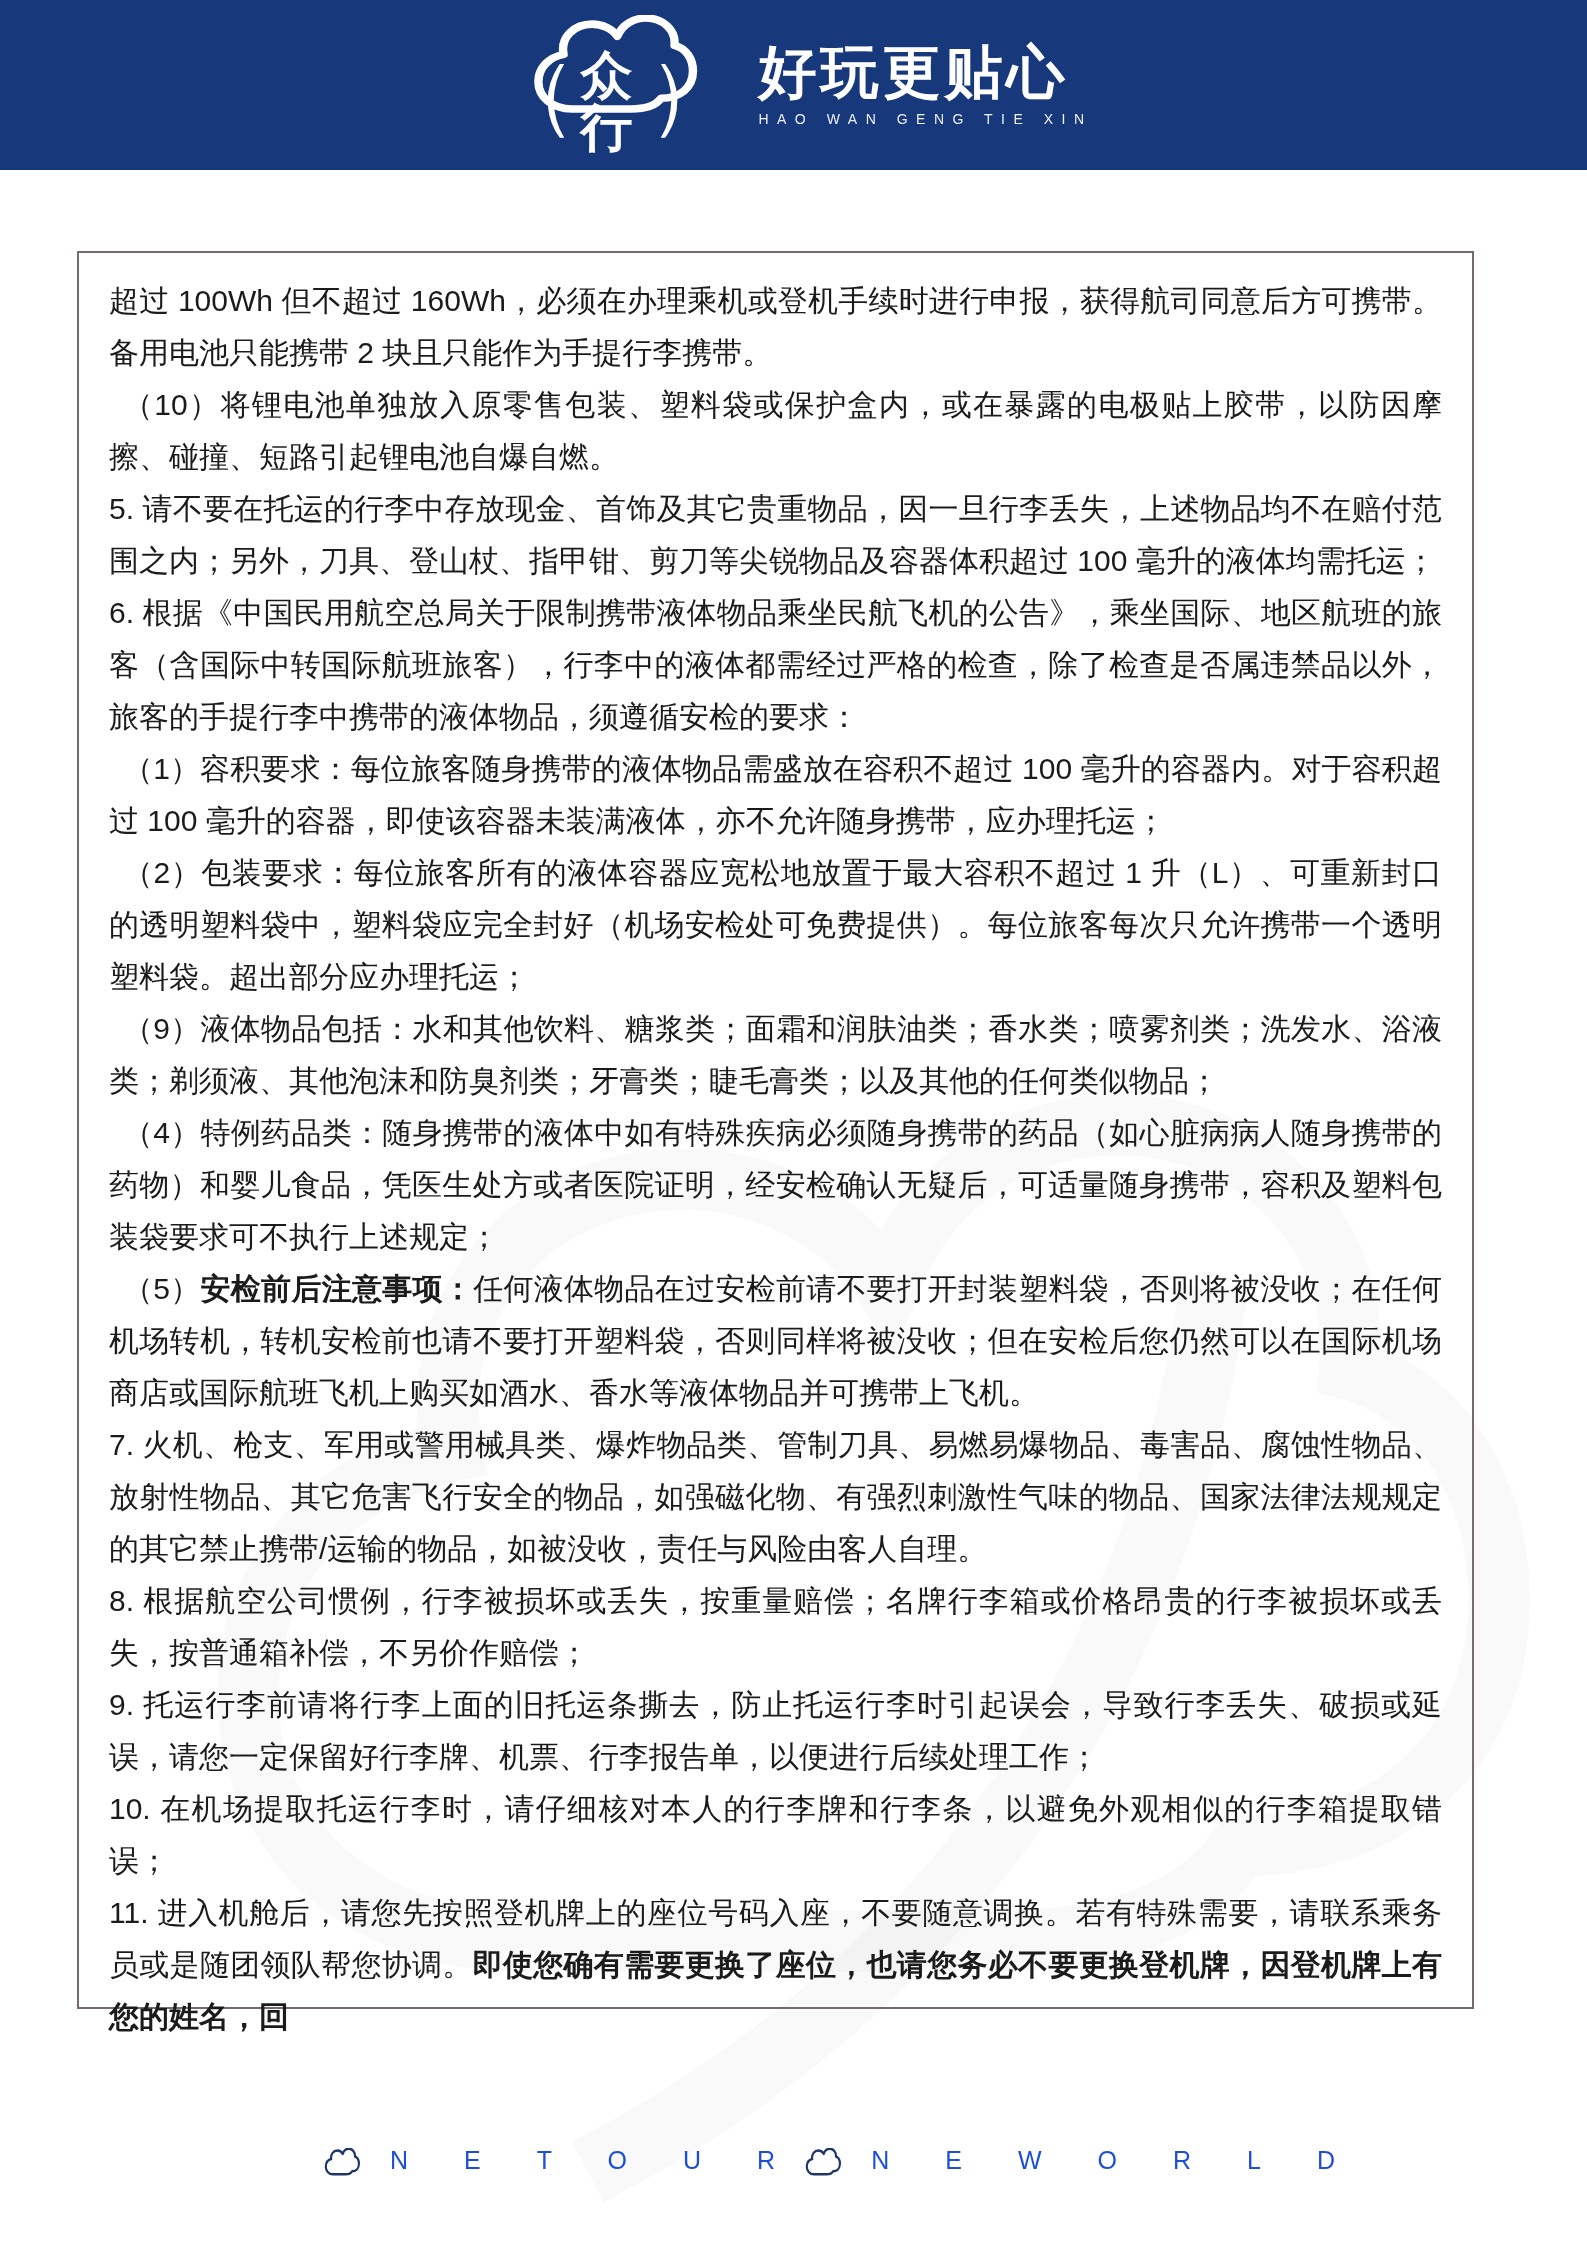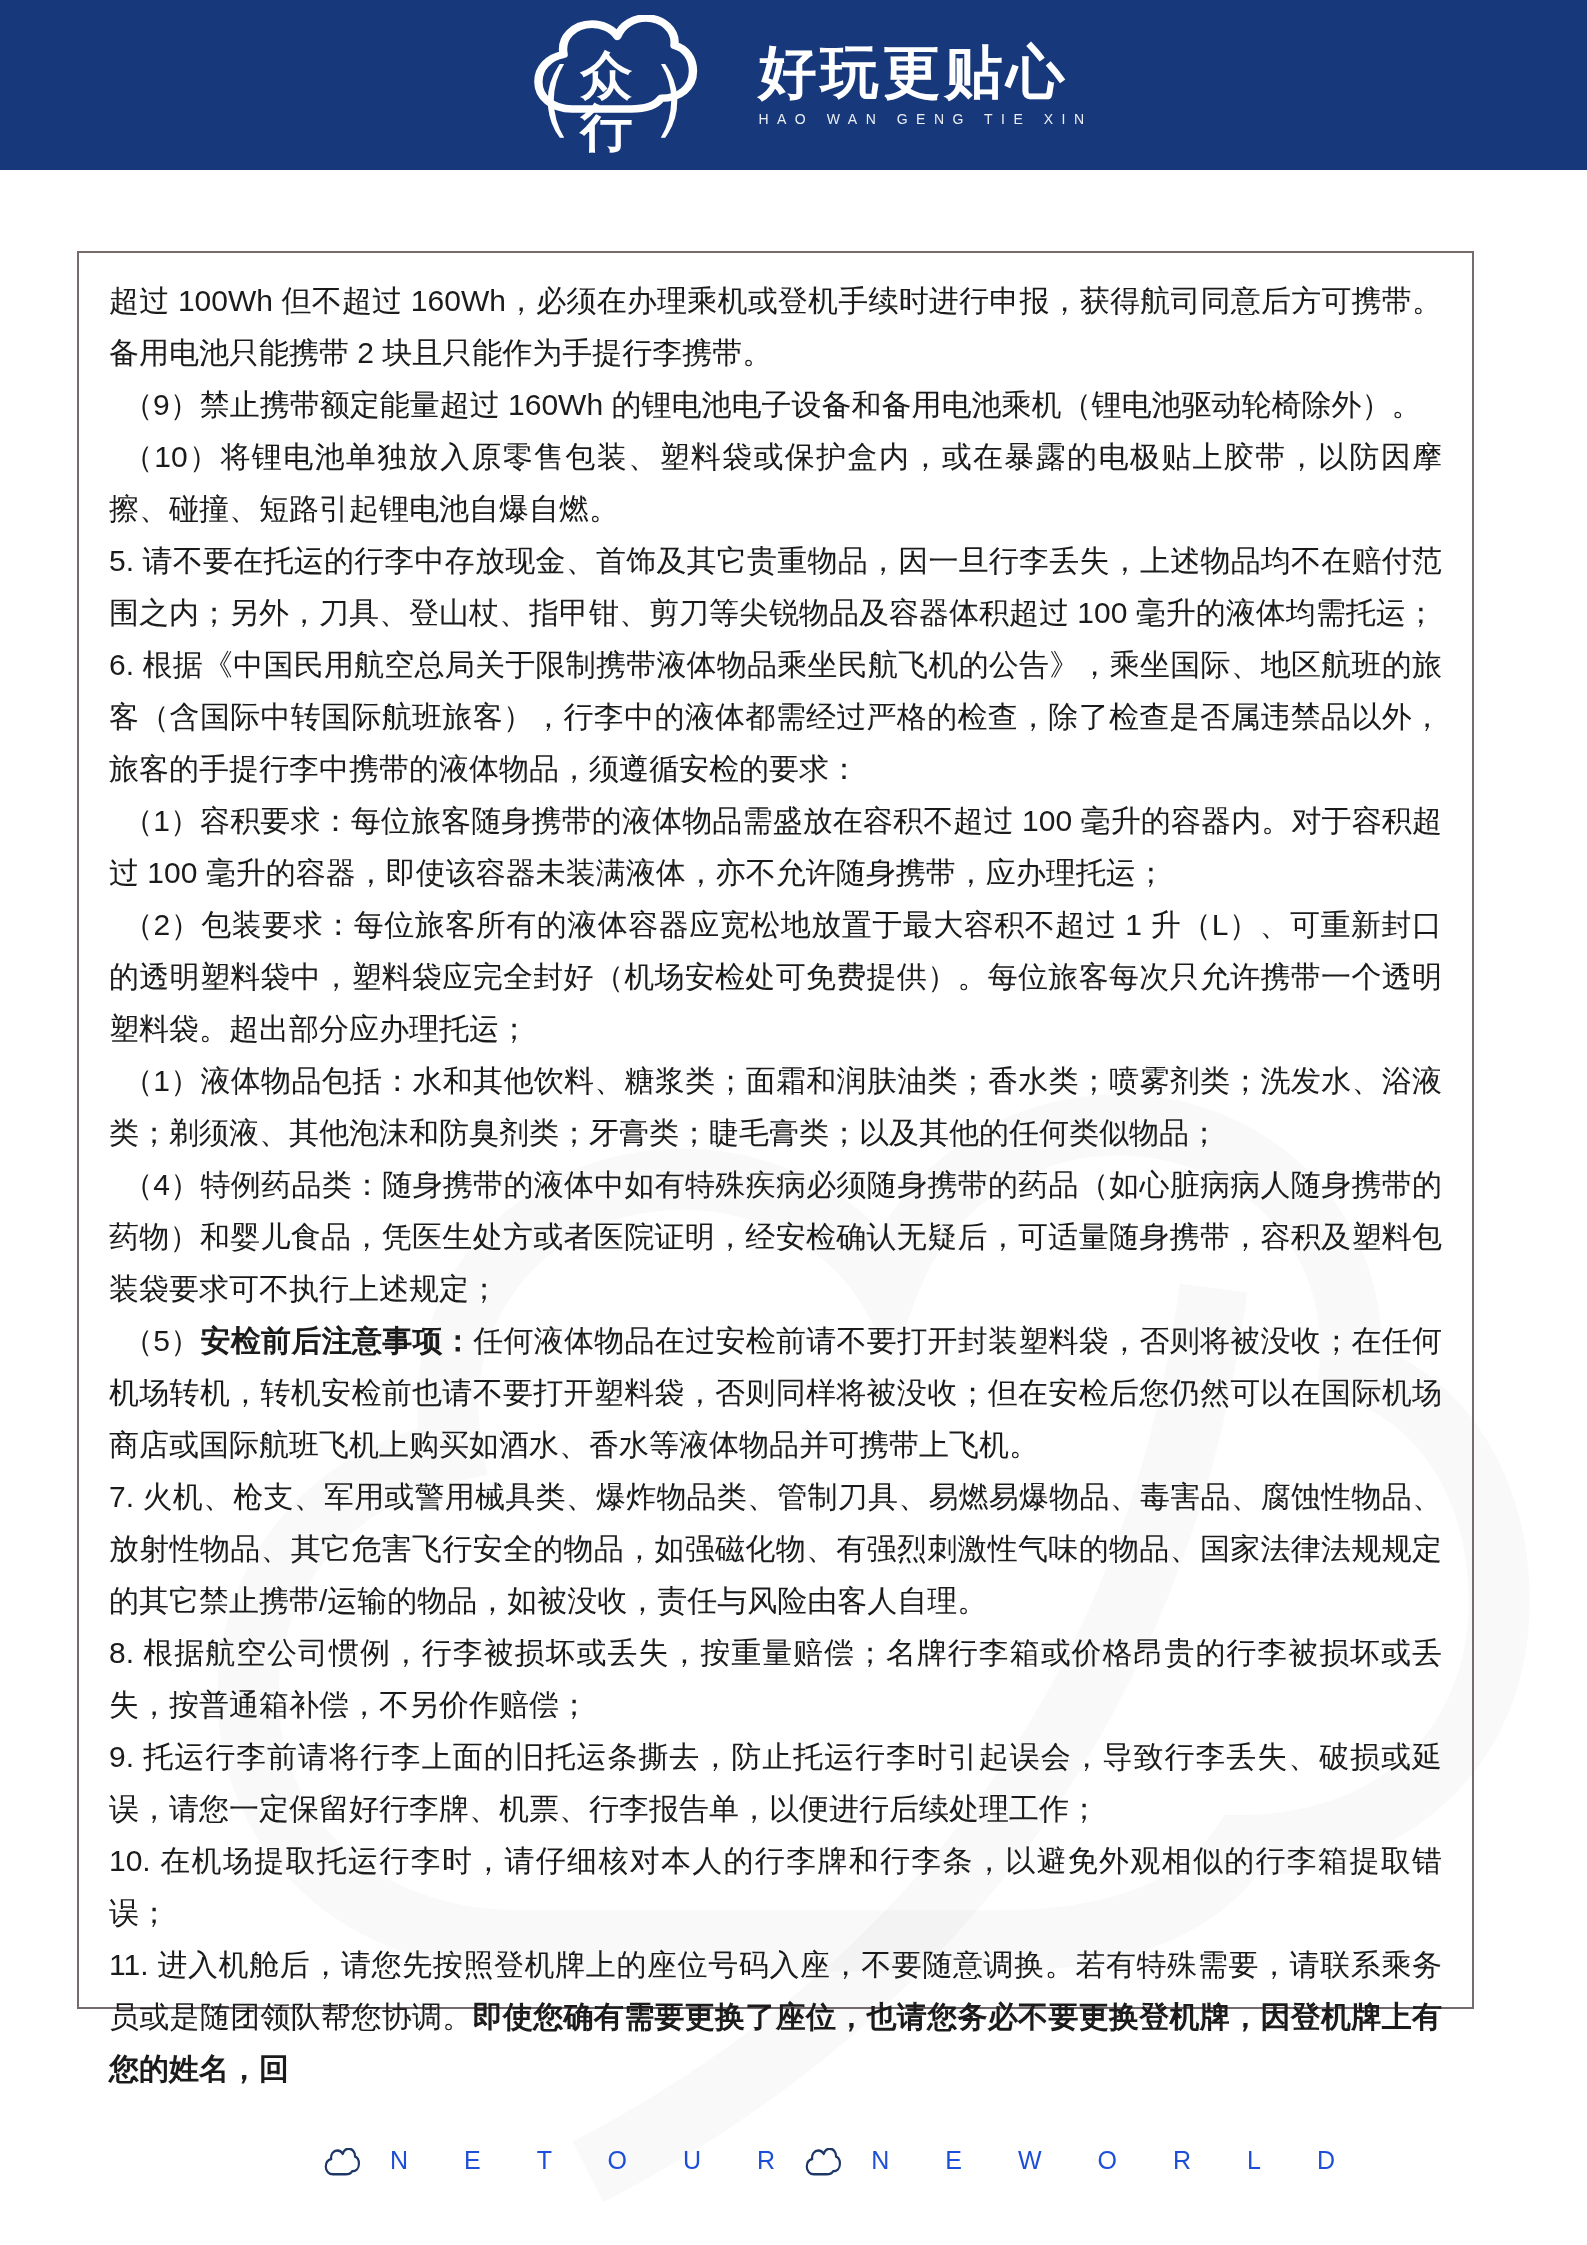--- a/index.html
+++ b/index.html
@@ -70,27 +70,26 @@
 </header>
 
 <svg class="watermark" viewBox="0 0 100 100" preserveAspectRatio="none">
   <path d="M25 78 C13 78 5 70 5 60 C5 51 11 44 20 42 C18 31 26 22 37 22 C43 22 49 25 52 30 C55 22 62 18 69 18 C79 18 87 26 86 36 C93 38 97 45 97 53 C97 64 89 71 78 71 C74 77 66 78 60 78 Z" stroke-width="4.5"></path>
   <path d="M30 95 C55 82 72 60 76 30" stroke-width="5"></path>
 </svg>
 
 <main class="policy-box">
   <div id="paragraphs">
       <p><span>超过 100Wh 但不超过 160Wh，必须在办理乘机或登机手续时进行申报，获得航司同意后方可携带。备用电池只能携带 2 块且只能作为手提行李携带。</span></p>
-      <p class="indent"><span>（9）禁止携带额定能量超过 160Wh 的锂电池电子设备和备用电池乘机（锂电池驱动轮椅除外）。</span></p>
       <p class="indent"><span>（10）将锂电池单独放入原零售包装、塑料袋或保护盒内，或在暴露的电极贴上胶带，以防因摩擦、碰撞、短路引起锂电池自爆自燃。</span></p>
       <p><span>5. 请不要在托运的行李中存放现金、首饰及其它贵重物品，因一旦行李丢失，上述物品均不在赔付范围之内；另外，刀具、登山杖、指甲钳、剪刀等尖锐物品及容器体积超过 100 毫升的液体均需托运；</span></p>
       <p><span>6. 根据《中国民用航空总局关于限制携带液体物品乘坐民航飞机的公告》，乘坐国际、地区航班的旅客（含国际中转国际航班旅客），行李中的液体都需经过严格的检查，除了检查是否属违禁品以外，旅客的手提行李中携带的液体物品，须遵循安检的要求：</span></p>
       <p class="indent"><span>（1）容积要求：每位旅客随身携带的液体物品需盛放在容积不超过 100 毫升的容器内。对于容积超过 100 毫升的容器，即使该容器未装满液体，亦不允许随身携带，应办理托运；</span></p>
       <p class="indent"><span>（2）包装要求：每位旅客所有的液体容器应宽松地放置于最大容积不超过 1 升（L）、可重新封口的透明塑料袋中，塑料袋应完全封好（机场安检处可免费提供）。每位旅客每次只允许携带一个透明塑料袋。超出部分应办理托运；</span></p>
-      <p class="indent"><span>（1）液体物品包括：水和其他饮料、糖浆类；面霜和润肤油类；香水类；喷雾剂类；洗发水、浴液类；剃须液、其他泡沫和防臭剂类；牙膏类；睫毛膏类；以及其他的任何类似物品；</span></p>
+      <p class="indent"><span>（9）液体物品包括：水和其他饮料、糖浆类；面霜和润肤油类；香水类；喷雾剂类；洗发水、浴液类；剃须液、其他泡沫和防臭剂类；牙膏类；睫毛膏类；以及其他的任何类似物品；</span></p>
       <p class="indent"><span>（4）特例药品类：随身携带的液体中如有特殊疾病必须随身携带的药品（如心脏病病人随身携带的药物）和婴儿食品，凭医生处方或者医院证明，经安检确认无疑后，可适量随身携带，容积及塑料包装袋要求可不执行上述规定；</span></p>
       <p class="indent"><span>（5）</span><span class="b">安检前后注意事项：</span><span>任何液体物品在过安检前请不要打开封装塑料袋，否则将被没收；在任何机场转机，转机安检前也请不要打开塑料袋，否则同样将被没收；但在安检后您仍然可以在国际机场商店或国际航班飞机上购买如酒水、香水等液体物品并可携带上飞机。</span></p>
       <p><span>7. 火机、枪支、军用或警用械具类、爆炸物品类、管制刀具、易燃易爆物品、毒害品、腐蚀性物品、放射性物品、其它危害飞行安全的物品，如强磁化物、有强烈刺激性气味的物品、国家法律法规规定的其它禁止携带/运输的物品，如被没收，责任与风险由客人自理。</span></p>
       <p><span>8. 根据航空公司惯例，行李被损坏或丢失，按重量赔偿；名牌行李箱或价格昂贵的行李被损坏或丢失，按普通箱补偿，不另价作赔偿；</span></p>
       <p><span>9. 托运行李前请将行李上面的旧托运条撕去，防止托运行李时引起误会，导致行李丢失、破损或延误，请您一定保留好行李牌、机票、行李报告单，以便进行后续处理工作；</span></p>
       <p><span>10. 在机场提取托运行李时，请仔细核对本人的行李牌和行李条，以避免外观相似的行李箱提取错误；</span></p>
       <p><span>11. 进入机舱后，请您先按照登机牌上的座位号码入座，不要随意调换。若有特殊需要，请联系乘务员或是随团领队帮您协调。</span><span class="b">即使您确有需要更换了座位，也请您务必不要更换登机牌，因登机牌上有您的姓名，回</span></p>
     </div>
 </main>
 

